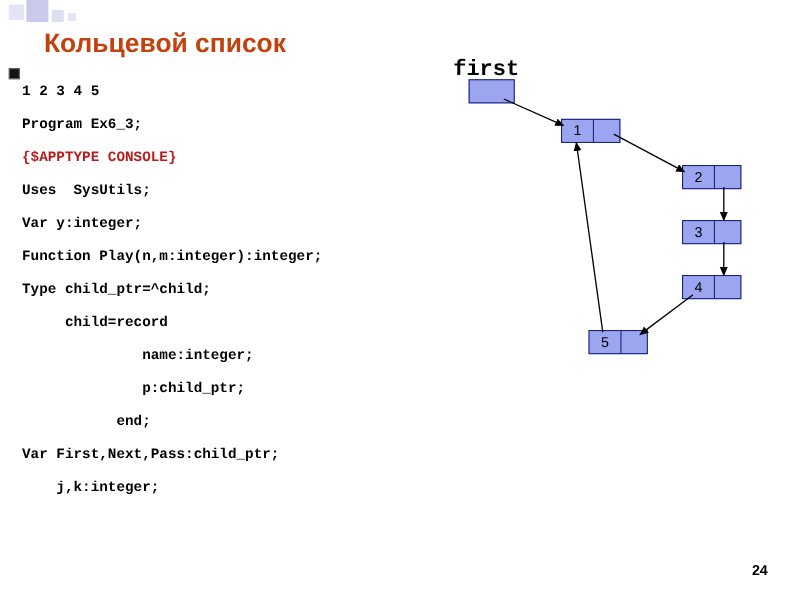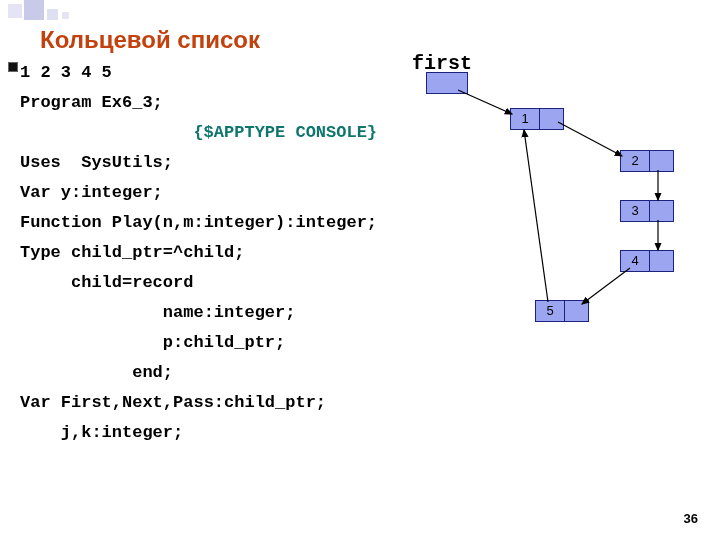--- a/index.html
+++ b/index.html
@@ -26,30 +26,30 @@
   .title {
     position: absolute;
     top: 26px;
     left: 40px;
     font-size: 24px;
     font-weight: bold;
     color: #c2410c;
   }
   .code {
     position: absolute;
-    top: 58px;
+    top: 68px;
     left: 20px;
     font-family: "Courier New", monospace;
-    font-size: 17px;
+    font-size: 13px;
     font-weight: bold;
     line-height: 30px;
     color: #000;
     white-space: pre;
   }
-  .code .green { color: #0f766e; text-align: right; }
+  .code .green { color: #b91c1c; }
   .diagram {
     position: absolute;
     top: 50px;
     left: 400px;
     width: 300px;
     height: 320px;
   }
   .first-label {
     position: absolute;
     font-weight: bold;
@@ -162,13 +162,13 @@
     <line x1="258" y1="120" x2="258" y2="150" stroke="#000" stroke-width="1.2" marker-end="url(#ah)"></line>
 
     <line x1="258" y1="170" x2="258" y2="200" stroke="#000" stroke-width="1.2" marker-end="url(#ah)"></line>
 
     <line x1="230" y1="218" x2="182" y2="254" stroke="#000" stroke-width="1.2" marker-end="url(#ah)"></line>
 
     <line x1="148" y1="252" x2="124" y2="80" stroke="#000" stroke-width="1.2" marker-end="url(#ah)"></line>
   </svg>
 </div>
 
-<div class="page-num">36</div>
+<div class="page-num">24</div>
 
 </body></html>

